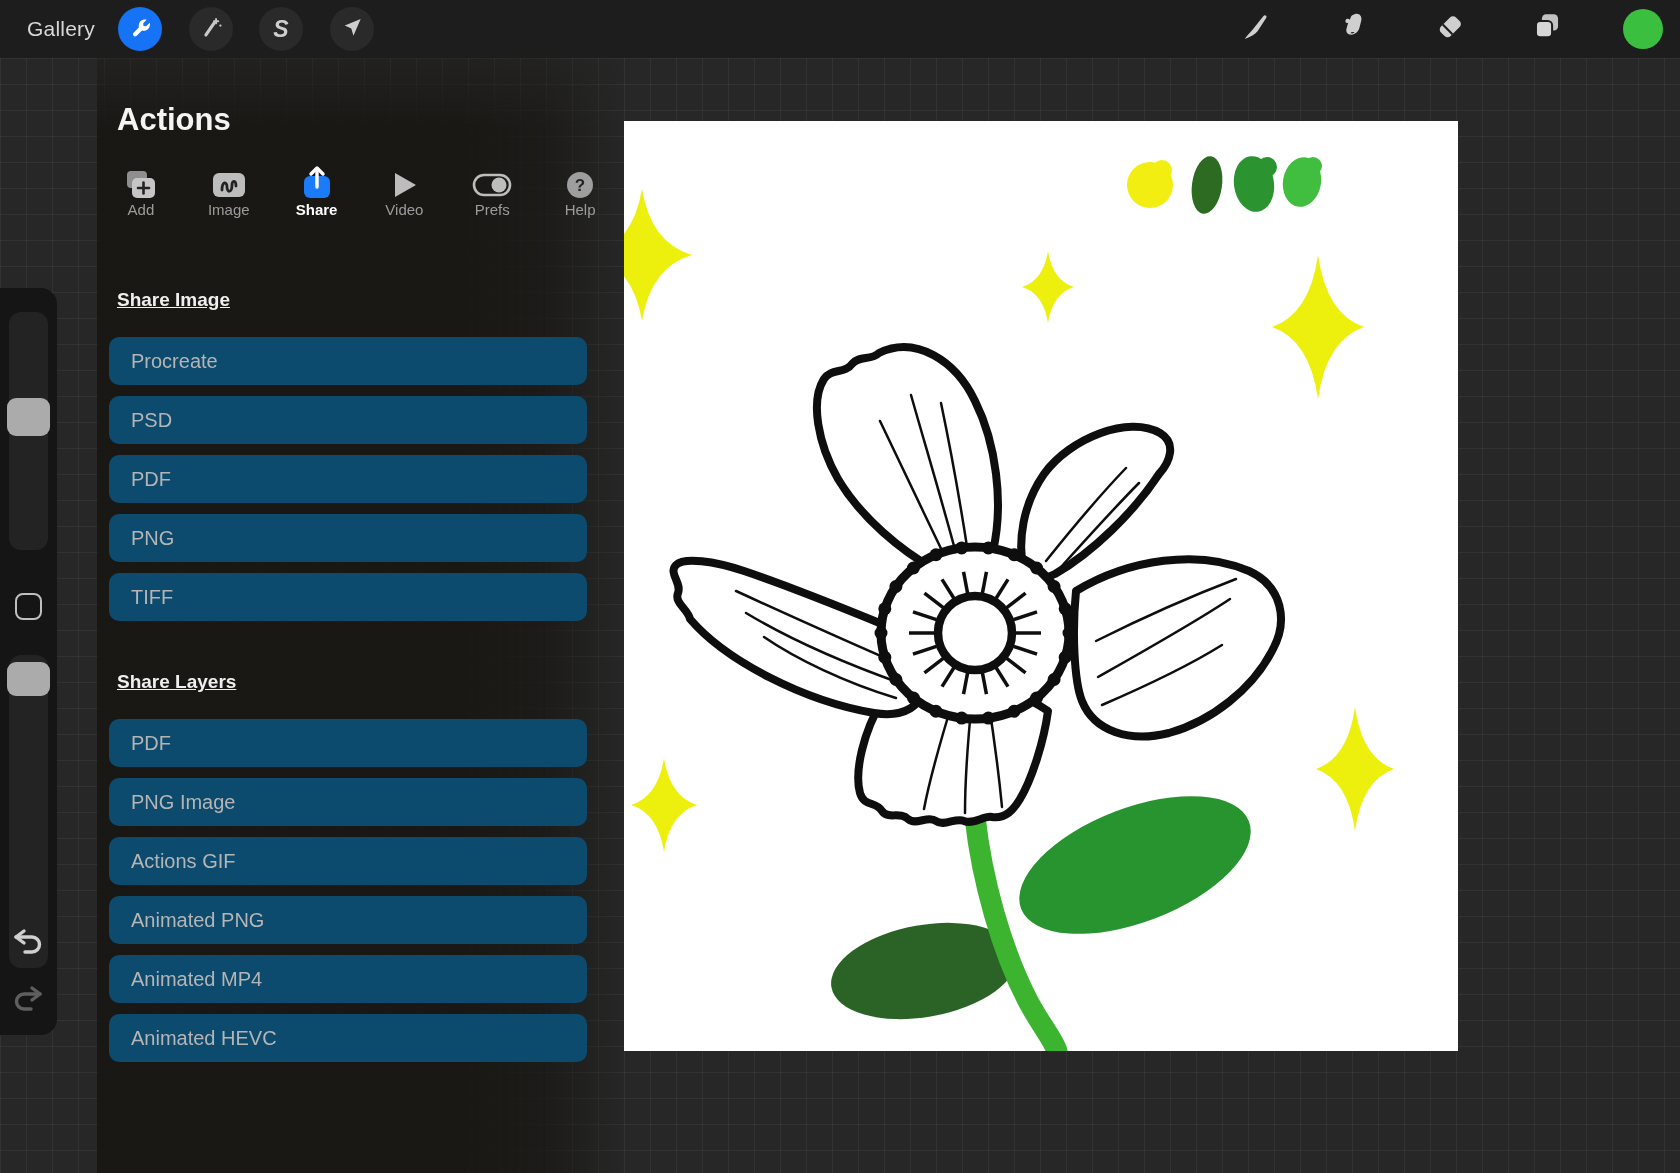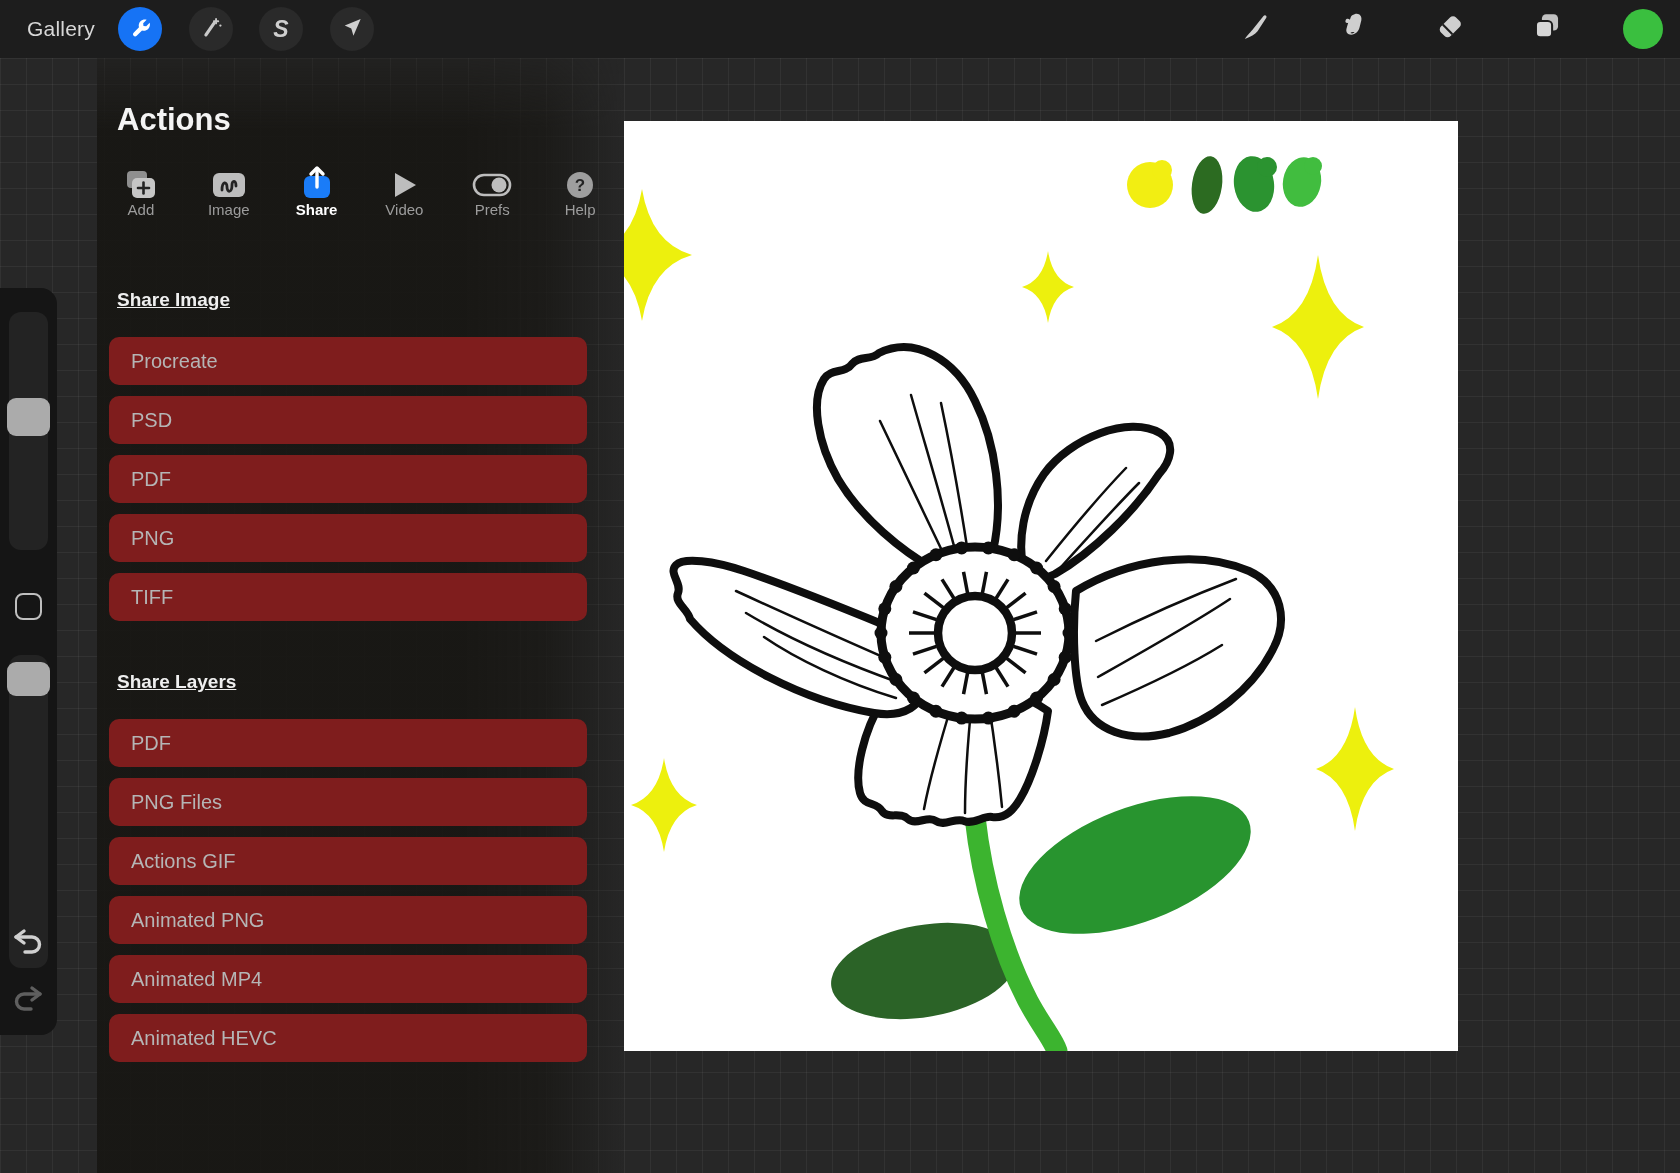--- a/index.html
+++ b/index.html
@@ -44,21 +44,21 @@
   .panel-content{position:relative;z-index:2;}
   .panel-title{margin:42px 0 0 20px;font-size:31px;font-weight:800;color:#f4f4f4;height:40px;line-height:40px;}
   .tabs{margin-top:25px;height:62px;display:flex;}
   .tab{width:90px;display:flex;flex-direction:column;align-items:center;cursor:default;}
   .tab-icon{height:36px;display:flex;align-items:flex-end;justify-content:center;}
   .tab-label{margin-top:0;font-size:15px;color:#9c9c9c;}
   .tab.selected .tab-label{color:#ffffff;font-weight:600;}
   .sec-header{margin:62px 0 0 20px;font-size:19px;font-weight:700;color:#efefef;height:22px;text-decoration:underline;}
   .sec-header.second{margin-top:50px;}
   .rows{margin:26px 0 0 12px;width:478px;}
-  .row{width:478px;height:48px;margin-bottom:11px;border-radius:10px;background:#7f1d1d;
+  .row{width:478px;height:48px;margin-bottom:11px;border-radius:10px;background:#0c4a6e;
     display:flex;align-items:center;padding-left:22px;font-size:20px;color:#b5b5b5;}
 </style>
 </head>
 <body>
 
 <div class="topbar">
   <div class="gallery">Gallery</div>
 
   <div class="toolcircle selected" style="left: 118px; background: rgb(22, 115, 245);">
     <span>
@@ -325,20 +325,20 @@
         <div class="row">Procreate</div>
         <div class="row">PSD</div>
         <div class="row">PDF</div>
         <div class="row">PNG</div>
         <div class="row">TIFF</div>
       </div>
 
     <div class="sec-header second">Share Layers</div>
     <div class="rows">
         <div class="row">PDF</div>
-        <div class="row">PNG Files</div>
+        <div class="row">PNG Image</div>
         <div class="row">Actions GIF</div>
         <div class="row">Animated PNG</div>
         <div class="row">Animated MP4</div>
         <div class="row">Animated HEVC</div>
       </div>
   </div>
 </div>
 
 </body></html>

